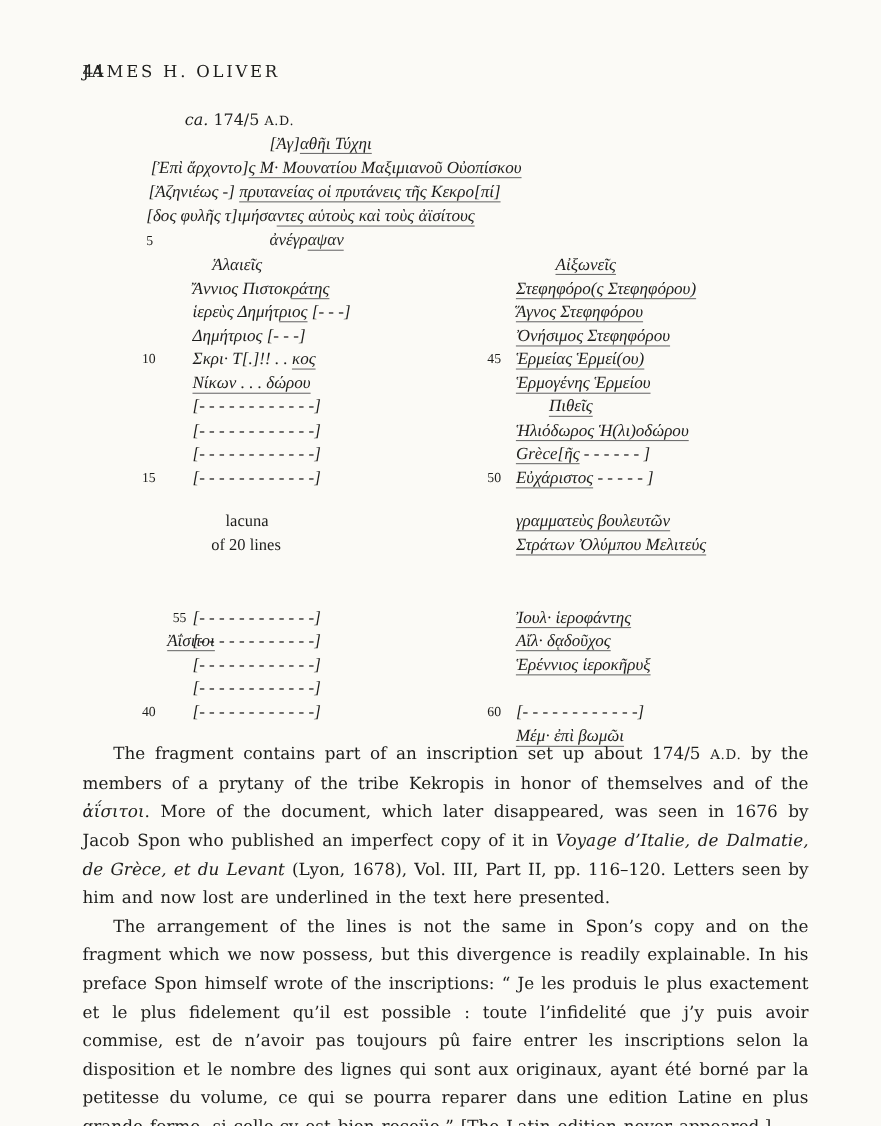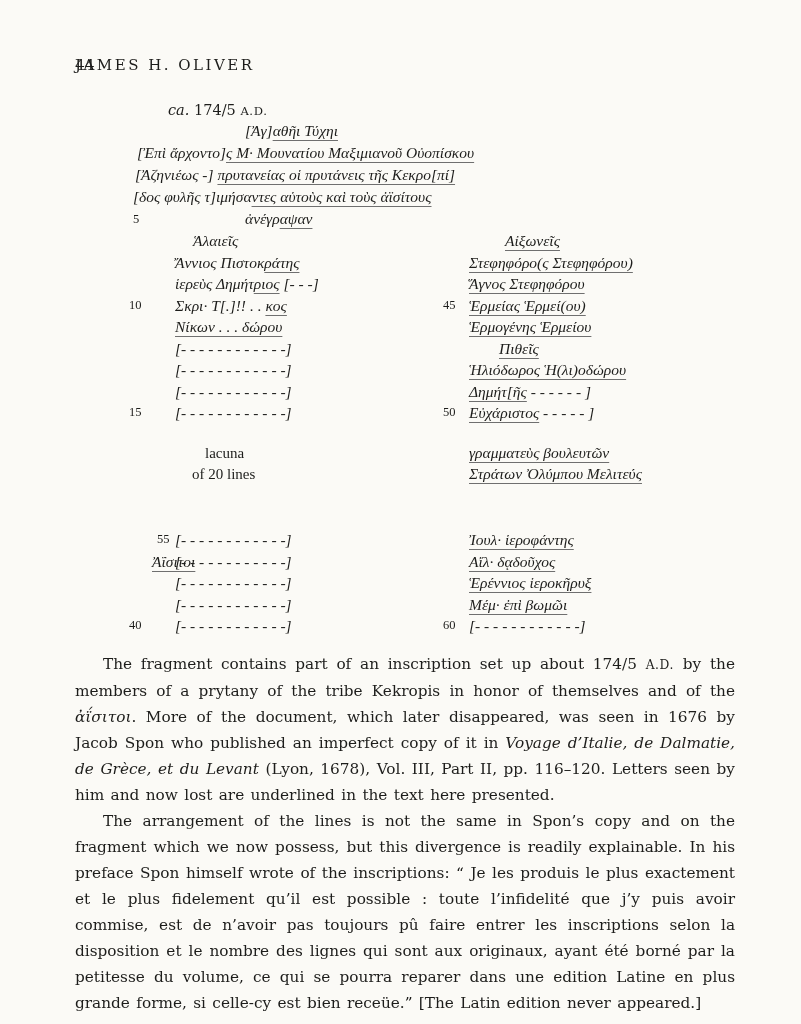--- a/index.html
+++ b/index.html
@@ -73,20 +73,26 @@
           <span class="rnum"></span>
           <span class="rcol"><span class="" style="display: inline-block;"><span class="u">Στεφηφόρο(ς Στεφηφόρου)</span></span></span>
         </div>
         <div class="crow">
           <span class="lnum"></span>
           <span class="lcol"><span class="" style="display: inline-block;"><span>ἱερεὺς Δημήτ</span><span class="u">ριος</span><span> [- - -]</span></span></span>
           <span class="rnum"></span>
           <span class="rcol"><span class="" style="display: inline-block;"><span class="u">Ἅγνος Στεφηφόρου</span></span></span>
         </div>
         <div class="crow">
+          <span class="lnum"></span>
+          <span class="lcol"><span class="" style="display: inline-block;"><span>Δημήτριος [- - -]</span></span></span>
+          <span class="rnum"></span>
+          <span class="rcol"><span class="" style="display: inline-block;"><span class="u">Ὀνήσιμος Στεφηφόρου</span></span></span>
+        </div>
+        <div class="crow">
           <span class="lnum">10</span>
           <span class="lcol"><span class="" style="display: inline-block;"><span>Σκρι· Τ[.]!! . . </span><span class="u">κος</span></span></span>
           <span class="rnum">45</span>
           <span class="rcol"><span class="" style="display: inline-block;"><span class="u">Ἑρμείας Ἑρμεί(ου)</span></span></span>
         </div>
         <div class="crow">
           <span class="lnum"></span>
           <span class="lcol"><span class="" style="display: inline-block;"><span class="u">Νίκων . . . δώρου</span></span></span>
           <span class="rnum"></span>
           <span class="rcol"><span class="" style="display: inline-block;"><span class="u">Ἑρμογένης Ἑρμείου</span></span></span>
@@ -100,21 +106,21 @@
         <div class="crow">
           <span class="lnum"></span>
           <span class="lcol"><span class="" style="display: inline-block;"><span>[- - - - - - - - - - - -]</span></span></span>
           <span class="rnum"></span>
           <span class="rcol"><span class="" style="display: inline-block;"><span class="u">Ἡλιόδωρος Ἡ(λι)οδώρου</span></span></span>
         </div>
         <div class="crow">
           <span class="lnum"></span>
           <span class="lcol"><span class="" style="display: inline-block;"><span>[- - - - - - - - - - - -]</span></span></span>
           <span class="rnum"></span>
-          <span class="rcol"><span class="" style="display: inline-block;"><span class="u">Δημήτ[ῆς</span><span> - - - - - - ]</span></span></span>
+          <span class="rcol"><span class="" style="display: inline-block;"><span class="u">Grèce[ῆς</span><span> - - - - - - ]</span></span></span>
         </div>
         <div class="crow">
           <span class="lnum">15</span>
           <span class="lcol"><span class="" style="display: inline-block;"><span>[- - - - - - - - - - - -]</span></span></span>
           <span class="rnum">50</span>
           <span class="rcol"><span class="" style="display: inline-block; text-align: center;"><span class="u">Εὐχάριστος</span><span> - - - - - ]</span></span></span>
         </div>
         <div class="crow" style="margin-top: 18px;">
           <span class="lnum"></span>
           <span class="lcol"><span class="rm" style="margin-left: 30px; display: inline-block;"><span>lacuna</span></span></span>
@@ -148,21 +154,21 @@
         <div class="crow">
           <span class="lnum"></span>
           <span class="lcol"><span class="" style="display: inline-block;"><span>[- - - - - - - - - - - -]</span></span></span>
           <span class="rnum"></span>
           <span class="rcol"><span class="" style="display: inline-block;"><span class="u">Ἑρέννιος ἱεροκῆρυξ</span></span></span>
         </div>
         <div class="crow">
           <span class="lnum"></span>
           <span class="lcol"><span class="" style="display: inline-block;"><span>[- - - - - - - - - - - -]</span></span></span>
           <span class="rnum"></span>
-          <span class="rcol"><span class="" style="display: inline-block;"><span class="u">Μέμ· ἐπὶ βωμῶι</span></span></span>
+          <span class="rcol"><span class="" style="display: inline-block; margin-top: 44px;"><span class="u">Μέμ· ἐπὶ βωμῶι</span></span></span>
         </div>
         <div class="crow">
           <span class="lnum">40</span>
           <span class="lcol"><span class="" style="display: inline-block;"><span>[- - - - - - - - - - - -]</span></span></span>
           <span class="rnum">60</span>
           <span class="rcol"><span class="" style="display: inline-block;"><span>[- - - - - - - - - - - -]</span></span></span>
         </div>
       </div>
   </div>
 

